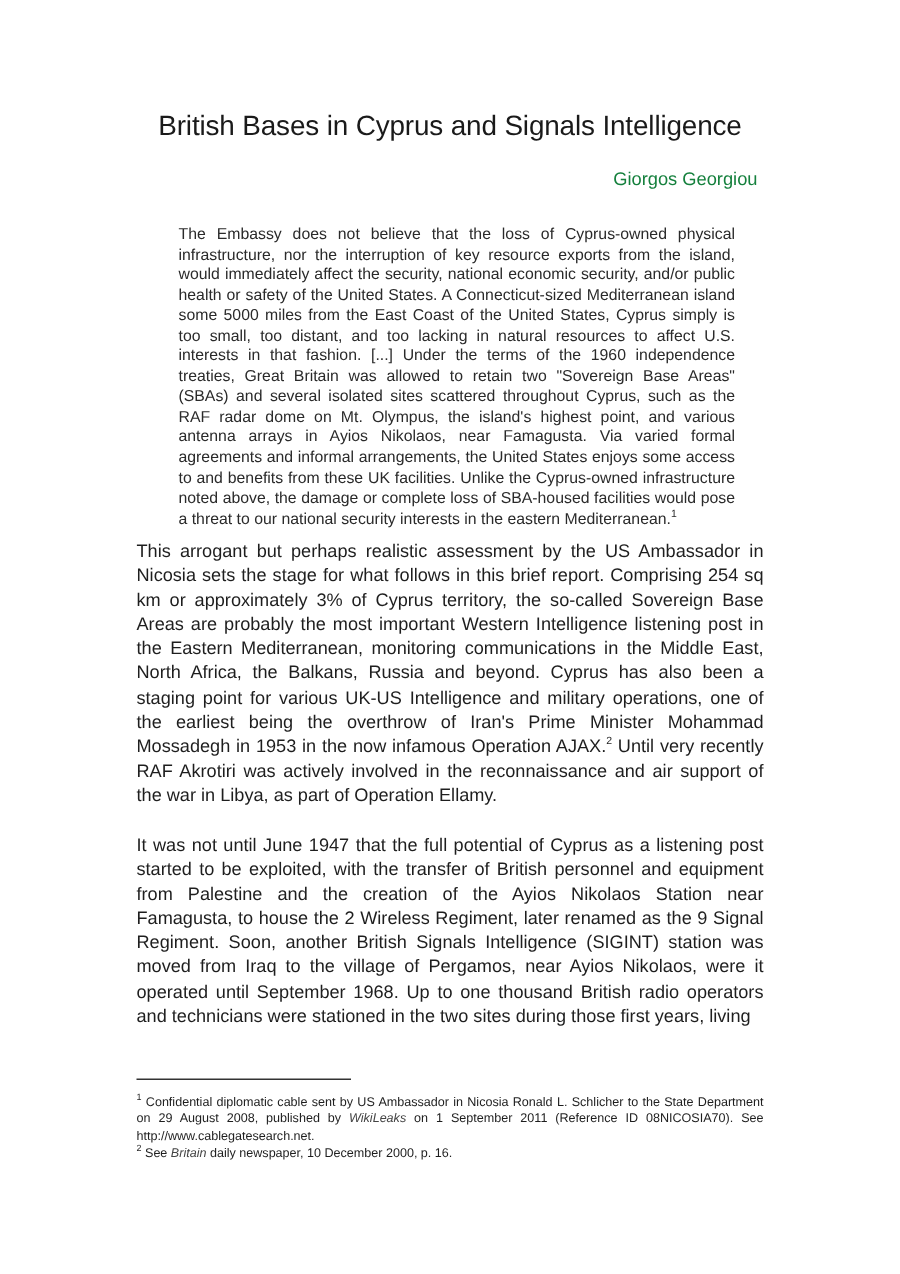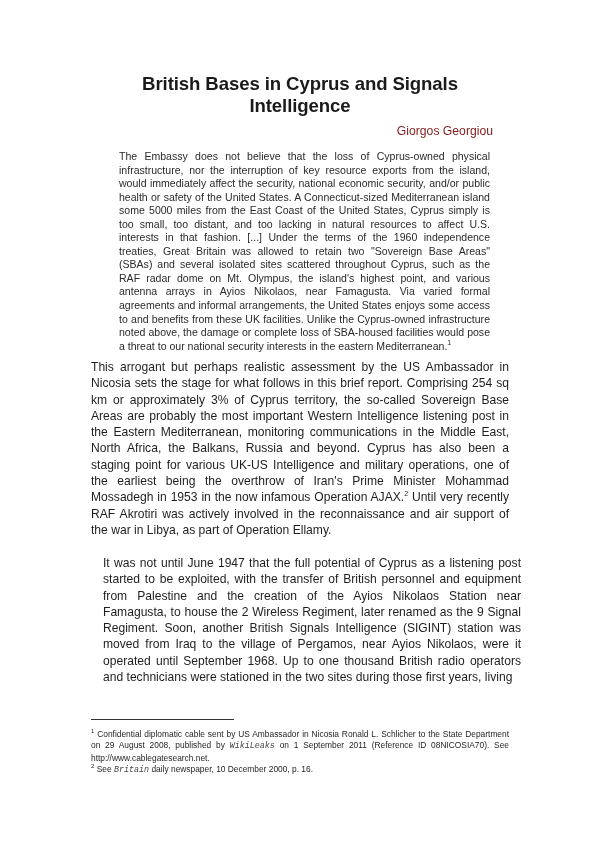--- a/index.html
+++ b/index.html
@@ -21,32 +21,32 @@
     width: 600px; height: 849px;
     background: #ffffff;
   }
   .title {
     position: absolute;
     left: 90px;
     width: 420px;
     top: 73px;
     text-align: center;
     font-size: 18.6px;
-    font-weight: bold;
+    font-weight: normal;
     margin: 0;
     color: #1a1a1a;
     letter-spacing: -0.1px;
   }
   .author {
     position: absolute;
     right: 92px;
     top: 109px;
     font-size: 12.2px;
-    color: #7f1d1d;
-    margin: 15px;
+    color: #15803d;
+    margin: 3px;
   }
   .quote {
     position: absolute;
     left: 119px;
     width: 371px;
     top: 150px;
     font-size: 10.55px;
     line-height: 13.55px;
     text-align: justify;
     color: #2a2a2a;
@@ -56,21 +56,21 @@
     position: absolute;
     left: 91px;
     width: 418px;
     font-size: 12.1px;
     line-height: 16.3px;
     text-align: justify;
     color: #1e1e1e;
     margin: 0;
   }
   #para1 { top: 359px; }
-  #para2 { top: 555px; margin-left: 12px; }
+  #para2 { top: 555px; }
   sup {
     font-size: 7px;
     vertical-align: super;
     line-height: 0;
   }
   .fn-rule {
     position: absolute;
     left: 91px;
     top: 719px;
     width: 143px;
@@ -82,21 +82,21 @@
     left: 91px;
     width: 418px;
     top: 729px;
     font-size: 8.4px;
     line-height: 11.4px;
     color: #1e1e1e;
     text-align: justify;
   }
   .footnotes p { margin: 0; }
   .footnotes sup { font-size: 6px; }
-  .footnotes em { font-style: italic; color: #444; font-family: Liberation Mono, monospace; }
+  .footnotes em { font-style: italic; color: #444; }
 </style>
 </head>
 <body>
 
 <div class="page">
 
   <h1 class="title">British Bases in Cyprus and Signals Intelligence</h1>
 
   <p class="author">Giorgos Georgiou</p>
 

